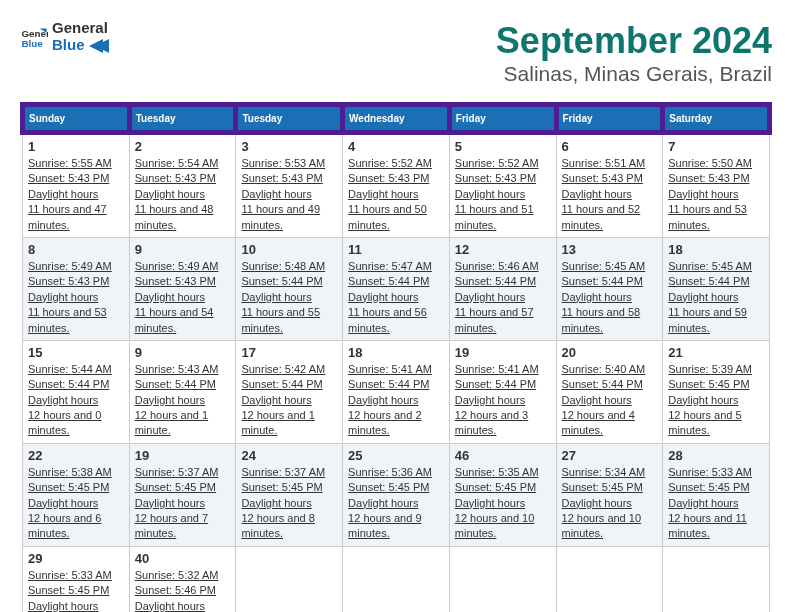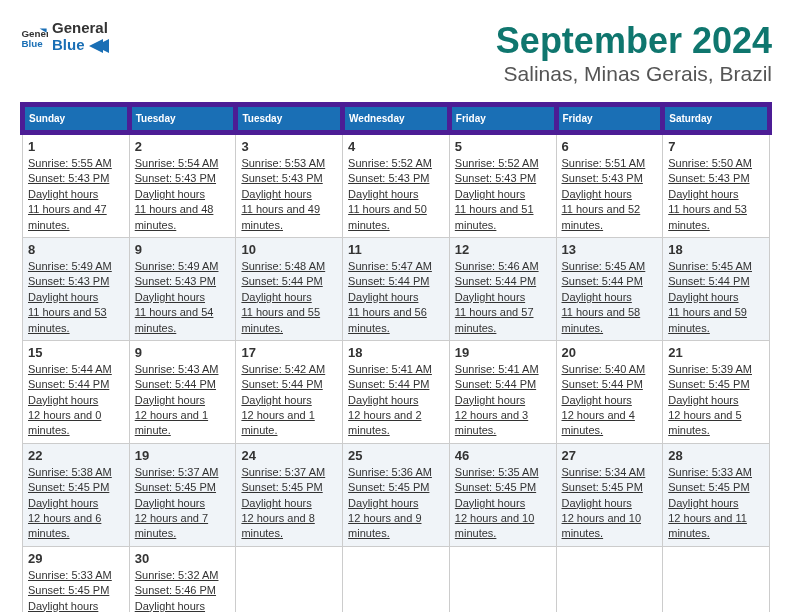--- a/index.html
+++ b/index.html
@@ -236,21 +236,21 @@
           <span class="day-number">28</span>
           <div class="day-info">Sunrise: 5:33 AM<br>Sunset: 5:45 PM<br>Daylight hours<br>12 hours and 11 minutes.</div>
         </td>
       </tr>
       <tr>
         <td>
           <span class="day-number">29</span>
           <div class="day-info">Sunrise: 5:33 AM<br>Sunset: 5:45 PM<br>Daylight hours<br>12 hours and 12 minutes.</div>
         </td>
         <td>
-          <span class="day-number">30</span>
+          <span class="day-number">40</span>
           <div class="day-info">Sunrise: 5:32 AM<br>Sunset: 5:46 PM<br>Daylight hours<br>12 hours and 13 minutes.</div>
         </td>
         <td class="empty-cell"></td>
         <td class="empty-cell"></td>
         <td class="empty-cell"></td>
         <td class="empty-cell"></td>
         <td class="empty-cell"></td>
       </tr>
     </tbody>
 </table>

